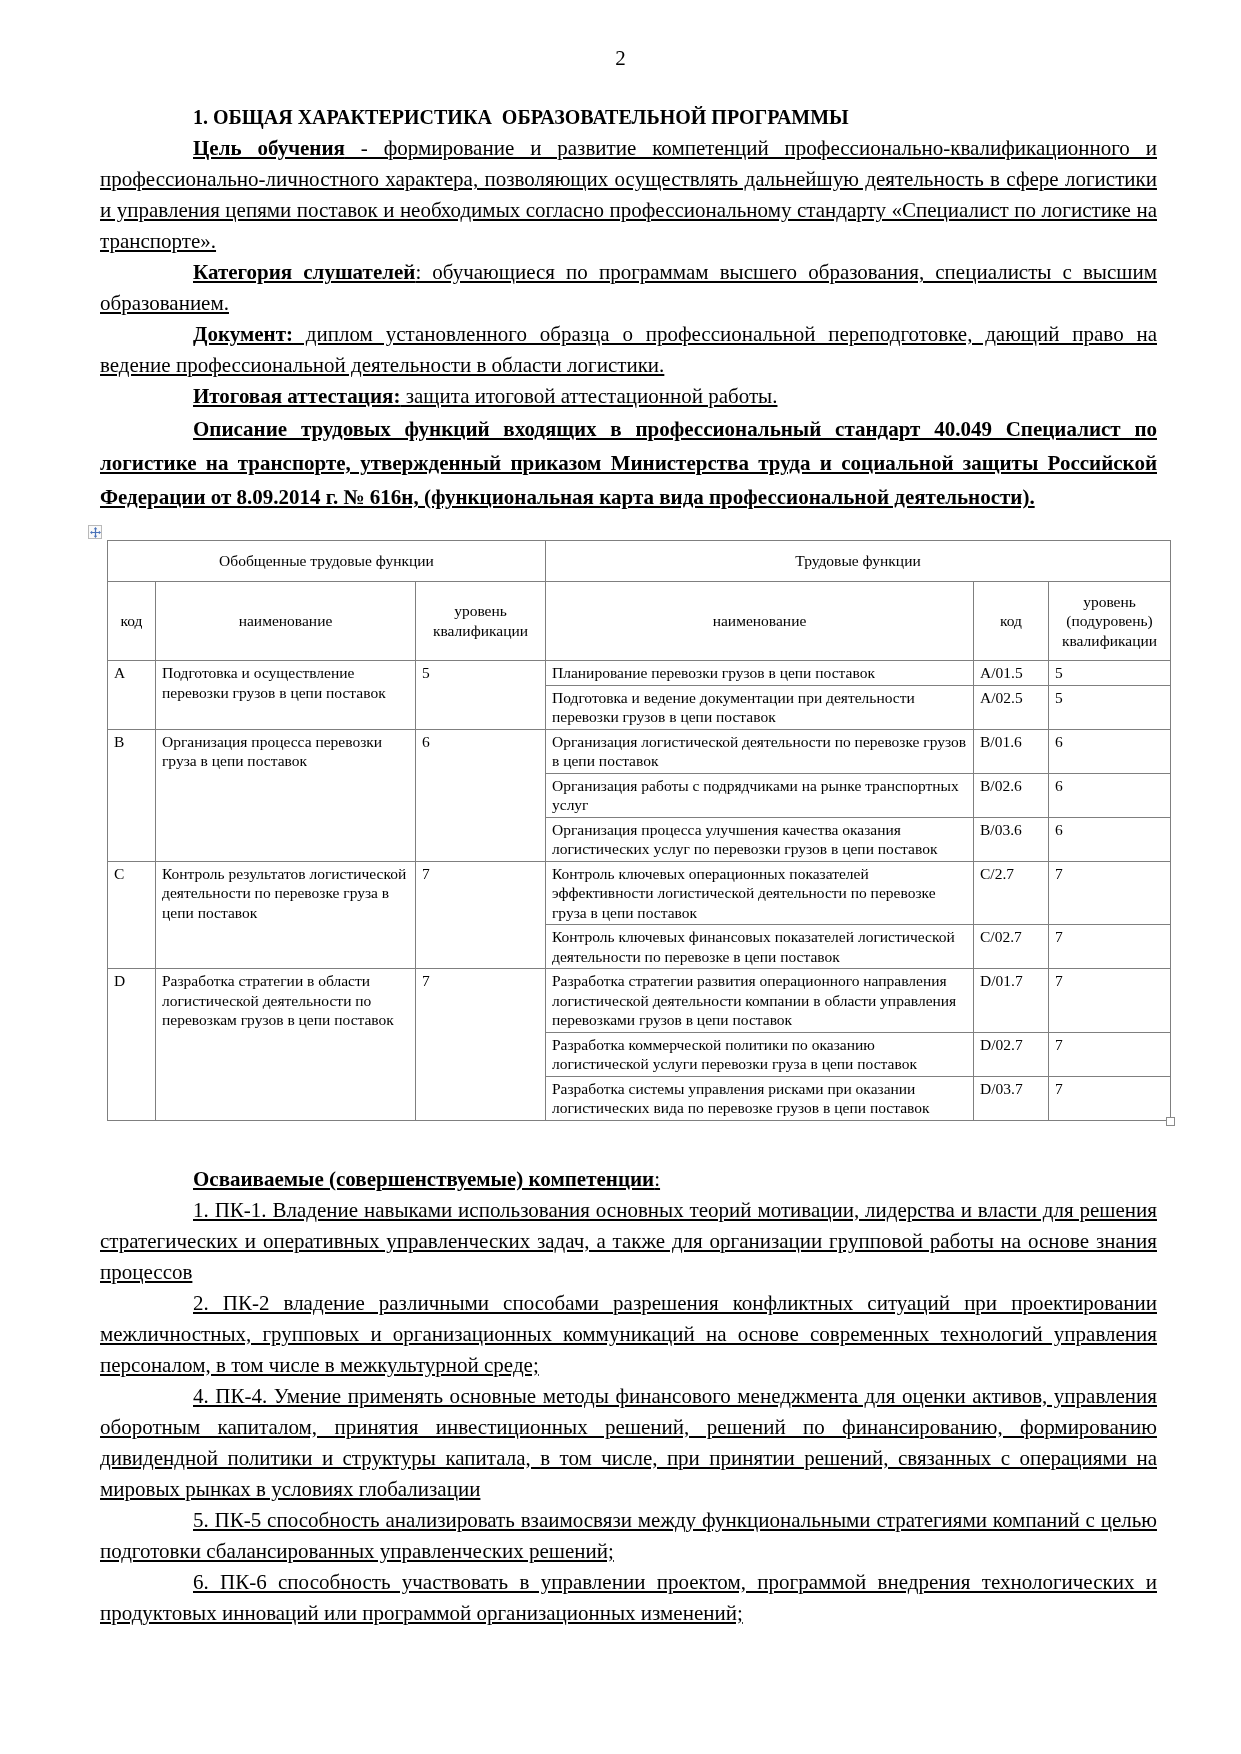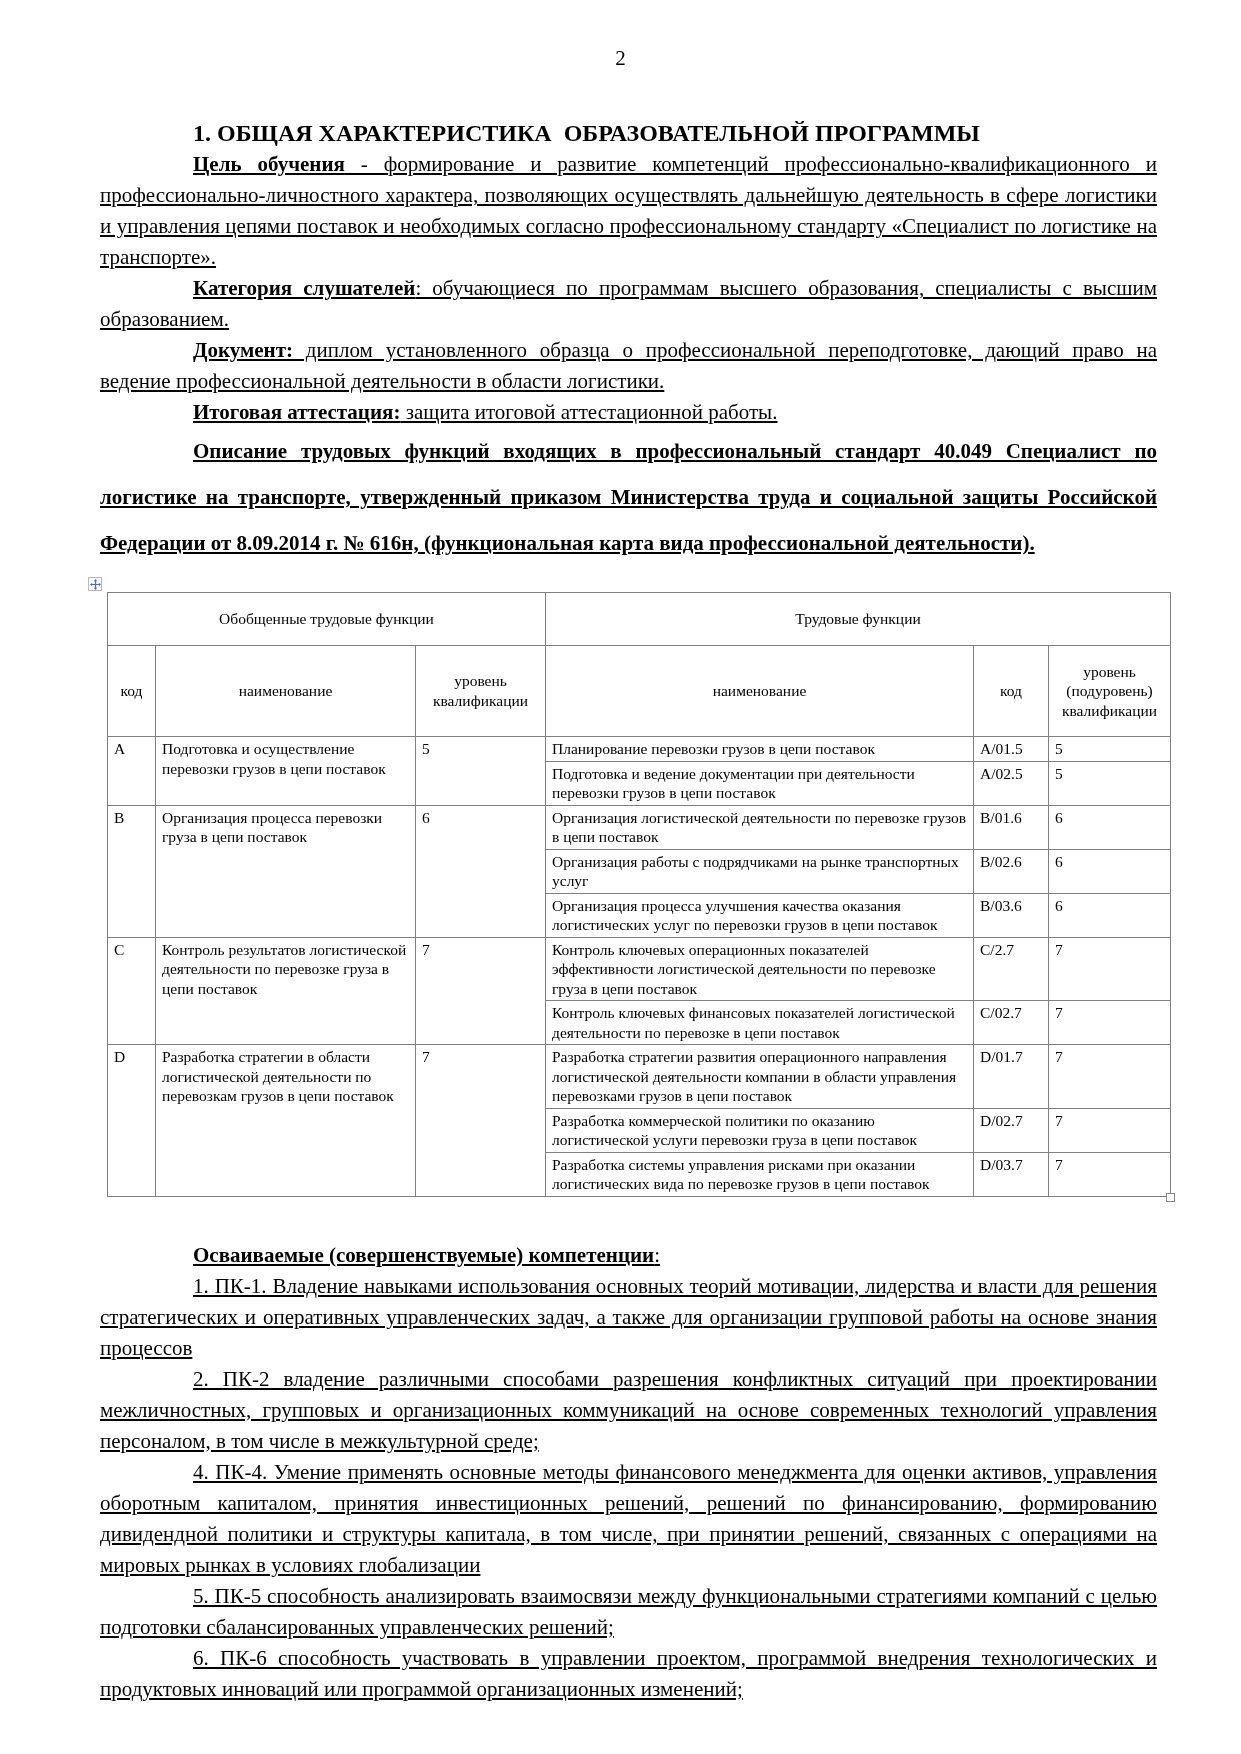--- a/index.html
+++ b/index.html
@@ -7,30 +7,30 @@
     width:1241px; height:1754px; background:#ffffff; color:#000000;
     font-family:"Liberation Serif", serif;
   }
   .page { position:relative; width:1241px; height:1754px; overflow:hidden; }
 
   .page-number {
     padding-top:44px; text-align:center; font-size:21px; line-height:28px;
   }
 
   h1.heading {
-    margin:46px 84px 0 100px; text-indent:93px;
-    font-size:24px; line-height:31px; font-weight:bold;
+    margin:30px 84px 0 100px; text-indent:93px;
+    font-size:20px; line-height:31px; font-weight:bold;
     white-space:pre-wrap;
   }
 
   .para {
     margin:0 84px 0 100px; text-indent:93px;
     font-size:21px; line-height:31px; text-align:justify;text-decoration:underline;
   }
-  .bold-para { font-weight:bold; line-height:46px; }
+  .bold-para { font-weight:bold; line-height:34px; }
   .comp-head { margin-top:43px; }
 
   
   .table-wrap { position:relative; margin:26px 0 0 107px; width:1063px; }
 
   .move-handle {
     position:absolute; top:-15px; left:-19px; width:14px; height:14px;
     border:1px solid #b9b9b9; background:#fafafa;
     display:flex; align-items:center; justify-content:center; box-sizing:border-box;
     cursor:move;
@@ -43,21 +43,21 @@
 
   table.func-table {
     border-collapse:collapse; table-layout:fixed; width:1063px;
     font-size:15.5px; line-height:19.5px;
   }
   .func-table td, .func-table th {
     border:1px solid #7f7f7f; padding:2px 6px;
     vertical-align:top; font-weight:normal; text-align:left;
     overflow-wrap:break-word;
   }
-  .func-table thead th { text-align:center; vertical-align:middle; padding:16px 4px; }
+  .func-table thead th { text-align:center; vertical-align:middle; padding:10px 4px; }
   .t-center { text-align:center; }
   .otf-code { padding-left:5px; }
 </style>
 </head>
 <body>
 
 <div class="page">
 
   <div class="page-number">2</div>
 

